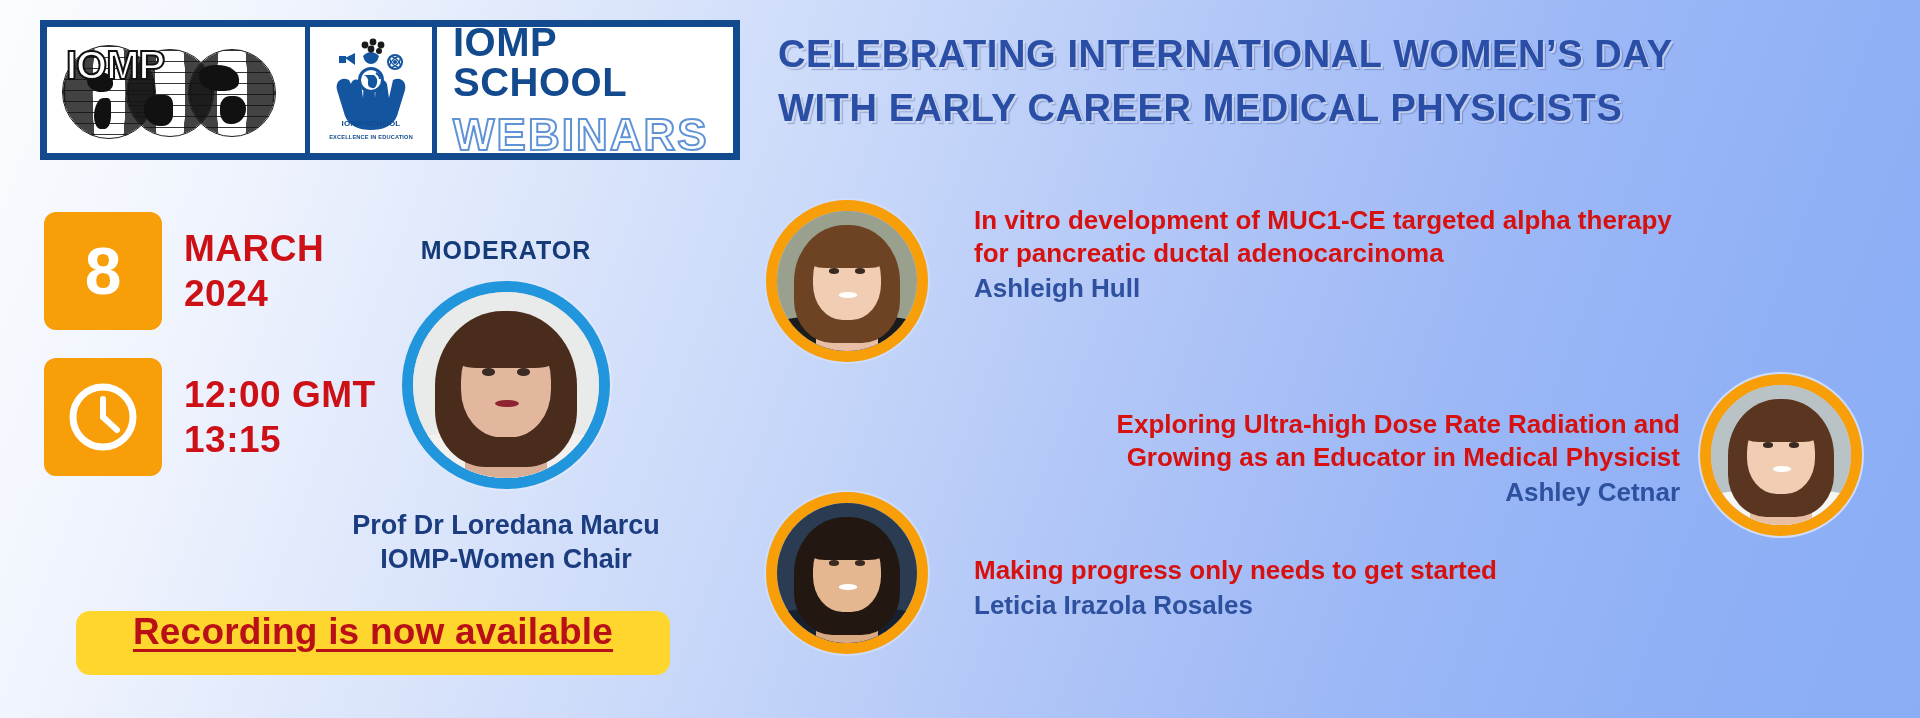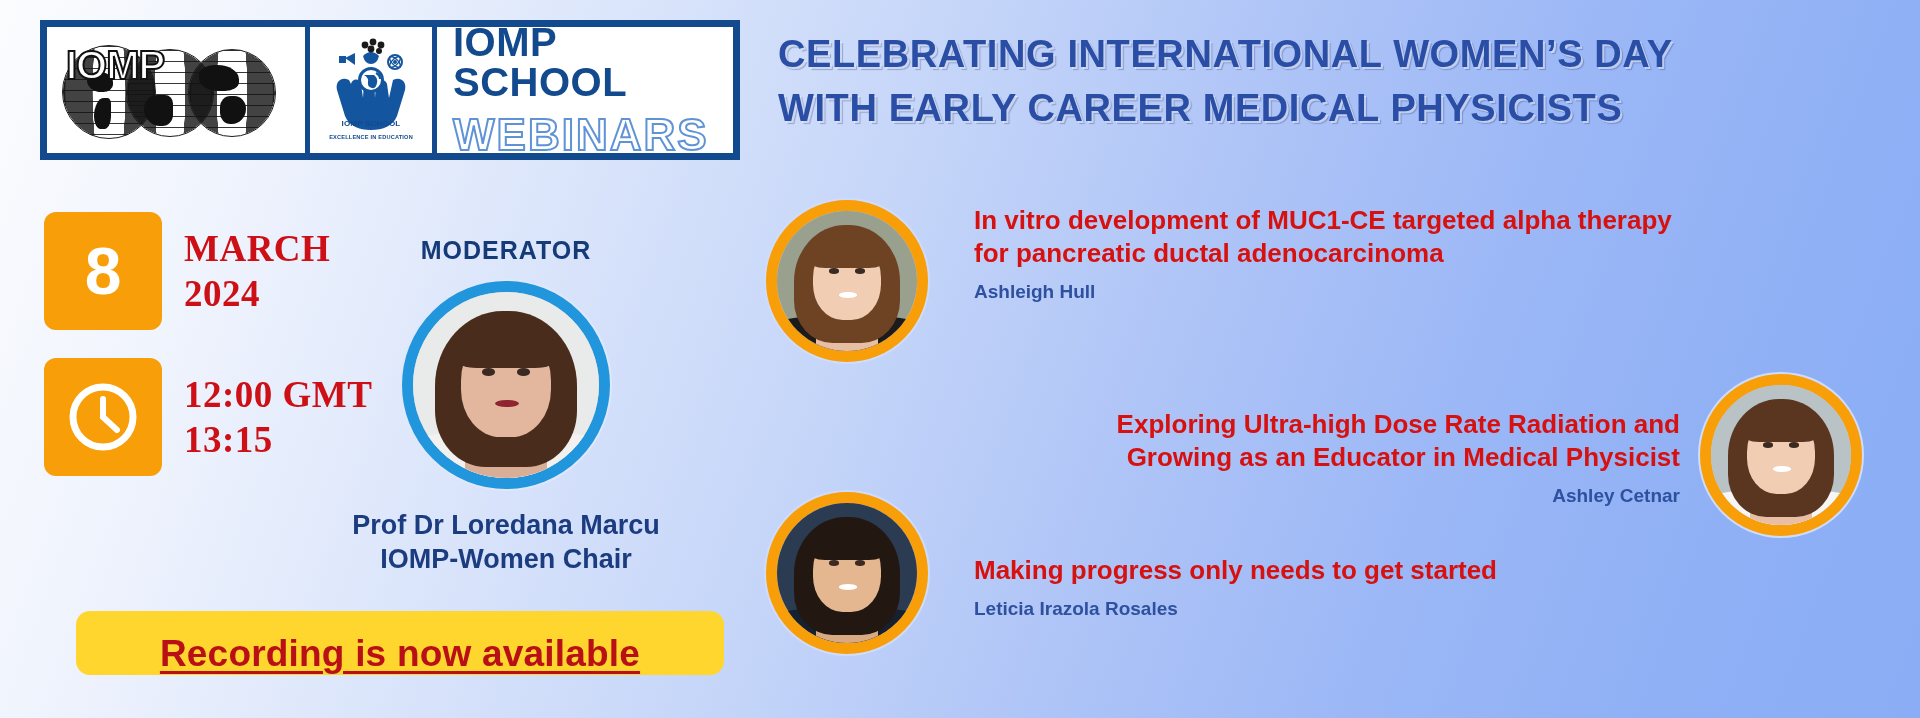--- a/index.html
+++ b/index.html
@@ -163,21 +163,21 @@
     line-height: 1;
     font-family: "Liberation Sans", sans-serif;
   }
   .badge-text {
     margin-left: 22px;
     color: #CC1016;
     font-weight: bold;
     font-size: 37px;
     line-height: 1.22;
     letter-spacing: .5px;
-    font-family: Liberation Serif, serif;
+    font-family: Liberation Sans, sans-serif;
   }
   .badge-text span { display: block; }
   #date-row { left: 44px; top: 212px; }
   #time-row { left: 44px; top: 358px; }
 
   .clock-svg { width: 80px; height: 80px; display: block; }
 
   
   #moderator-block {
     position: absolute;
@@ -217,26 +217,26 @@
     font-weight: bold;
     color: #1b3d80;
     line-height: 1.25;
   }
 
   
   #recording-banner {
     position: absolute;
     left: 76px;
     top: 611px;
-    width: 648px;
+    width: 594px;
     height: 64px;
     background: #FFD62E;
     border-radius: 14px;
     display: flex;
-    align-items: flex-end;
+    align-items: flex-start;
     justify-content: center;
   }
   #recording-text {
     color: #B81016;
     font-size: 37px;
     font-weight: bold;
     text-decoration: underline;
     text-decoration-thickness: 3px;
     text-underline-offset: 5px;
     letter-spacing: .2px;
@@ -257,24 +257,24 @@
   .speaker-text { }
   .sp-title {
     color: #D6110F;
     font-size: 26px;
     font-weight: bold;
     line-height: 1.26;
   }
   .sp-title span { display: block; }
   .sp-name {
     color: #2E519F;
-    font-size: 19px;
+    font-size: 26px;
     font-weight: bold;
     line-height: 1.26;
-    margin-top: 10px;
+    margin-top: 2px;
   }
 
   #speaker-1 { left: 766px; top: 200px; }
   #speaker-1 .speaker-text { margin-left: 208px; margin-top: 4px; width: 870px; text-align: left; }
   #speaker-1 .photo.speaker-photo { position: absolute; left: 0; top: 0; }
 
   #speaker-2 { left: 980px; top: 408px; width: 900px; }
   #speaker-2 .speaker-text { width: 700px; text-align: right; }
   #speaker-2 .photo.speaker-photo { position: absolute; left: 720px; top: -34px; }
 

